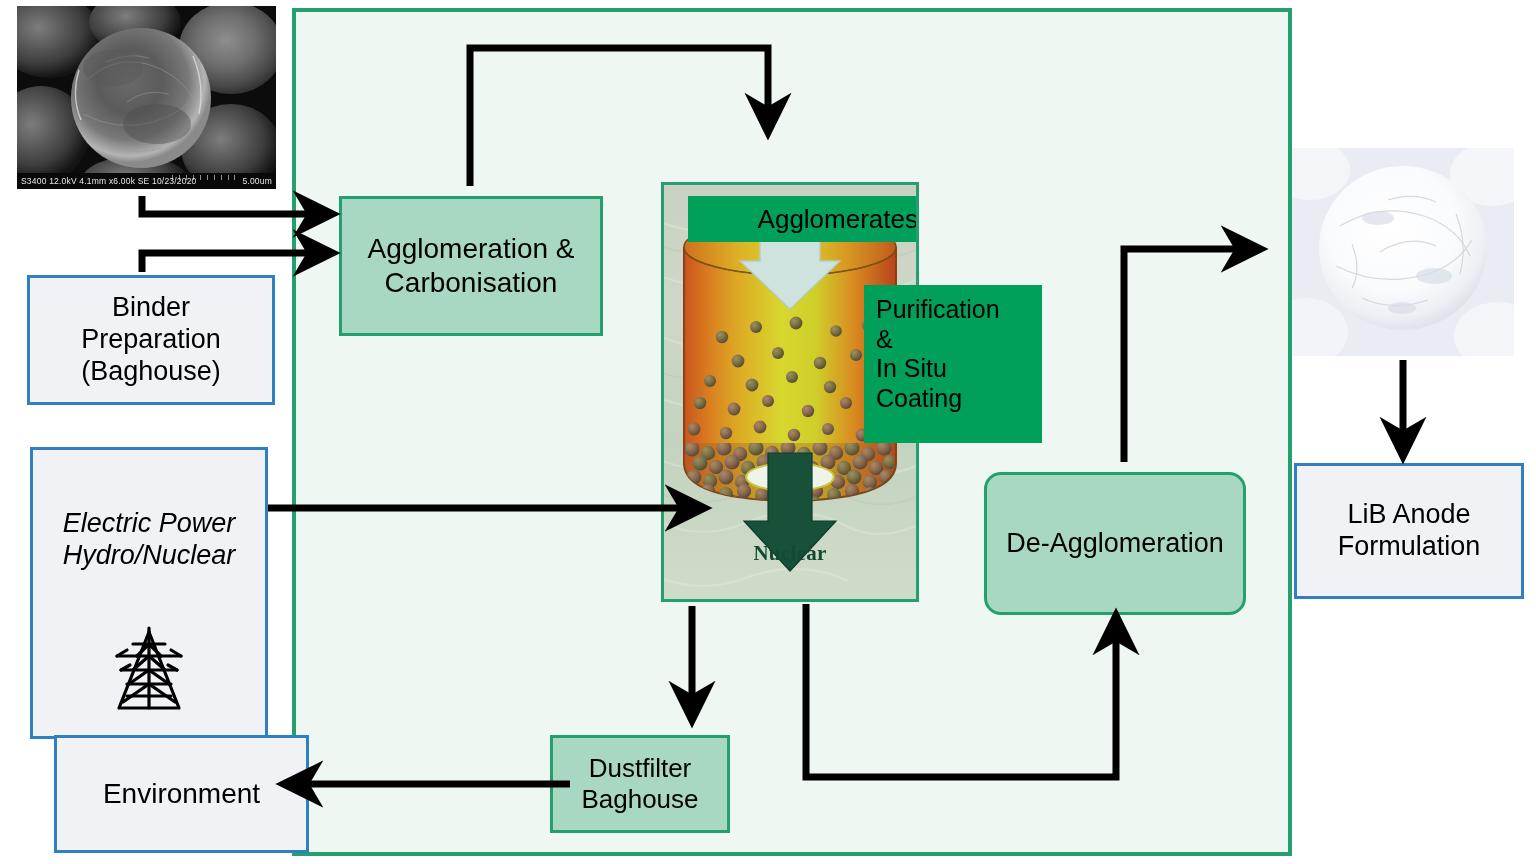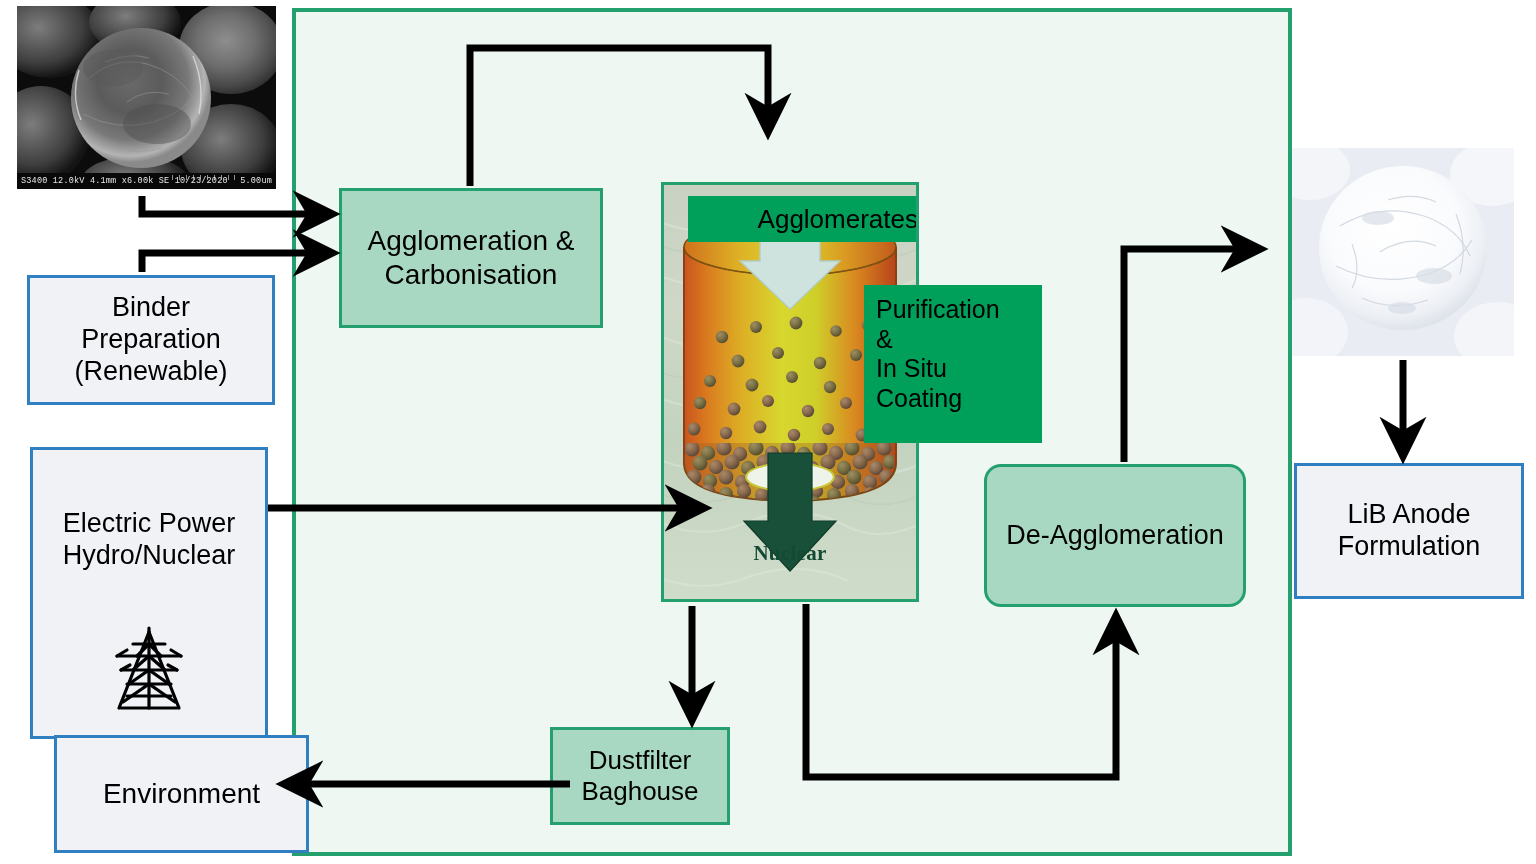--- a/index.html
+++ b/index.html
@@ -34,28 +34,29 @@
     line-height: 1.18;
   }
   
   .proc-box {
     border: 3px solid #23a06e;
     background: #a8d8c1;
     display: flex; align-items: center; justify-content: center;
     text-align: center;
     color: #000;
     line-height: 1.2;
+    margin-top: 8px;
   }
 
   .box-label { display: block; white-space: pre-line; }
 
   
   #binder-prep   { left: 27px;  top: 275px; width: 248px; height: 130px; font-size: 27px; }
   #electric-power{ left: 30px;  top: 447px; width: 238px; height: 292px; font-size: 27px;
-                   align-items: flex-start; padding-top: 58px; }
+                   align-items: flex-start; padding-top: 58px; font-style: italic; }
   #environment   { left: 22px;  top: 735px; width: 255px; height: 118px; font-size: 28px; margin-left: 32px; }
   #lib-anode     { left: 1294px;top: 463px; width: 230px; height: 136px; font-size: 27px; }
 
   
   #agglom-carb   { left: 339px; top: 188px; width: 264px; height: 140px; font-size: 28px; }
   #deagglom      { left: 984px; top: 464px; width: 262px; height: 143px; font-size: 27px; border-radius: 17px; }
   #dustfilter    { left: 550px; top: 727px; width: 180px; height: 98px;  font-size: 26px; }
 
   
   .pylon { position: absolute; left: 50%; transform: translateX(-50%); bottom: 14px; }
@@ -63,21 +64,21 @@
   
   .sem-frame { overflow: hidden; }
   #sem-dark  { left: 17px; top: 6px;  width: 259px; height: 183px; background:#0a0a0a; }
   #sem-light { left: 1292px; top: 148px; width: 222px; height: 208px; background:#eef1f6; }
 
   .sem-caption {
     position: absolute; left: 0; right: 0; bottom: 0; height: 16px;
     color: #e8e8e8; font-size: 8.5px; letter-spacing: .2px;
     display: flex; align-items: center; justify-content: space-between;
     padding: 0 4px; box-sizing: border-box;
-    font-family: Liberation Mono, monospace;
+    font-family: Liberation Sans, sans-serif;
     background: rgba(0,0,0,.35);
   }
   .sem-ticks { position:absolute; right: 42px; bottom: 9px; width: 62px; height: 5px; }
   .sem-ticks i {
     position:absolute; top:0; width:1px; height:5px; background:#ddd; display:block;
   }
 
   
   #reactor-panel {
     left: 661px; top: 182px; width: 258px; height: 420px;
@@ -207,21 +208,21 @@
         <ellipse cx="86" cy="70" rx="16" ry="7"></ellipse>
         <ellipse cx="142" cy="128" rx="18" ry="8"></ellipse>
         <ellipse cx="110" cy="160" rx="14" ry="6"></ellipse>
       </g>
     </svg>
   </div>
 
   <div class="abs ext-box" id="binder-prep">
     <span class="box-label">Binder
 Preparation
-(Renewable)</span>
+(Baghouse)</span>
   </div>
 
   <div class="abs ext-box" id="electric-power">
     <span class="box-label">Electric Power
 Hydro/Nuclear</span>
     <span class="pylon">
       <svg width="92" height="92" viewBox="0 0 92 92">
         <g stroke="#000" stroke-width="3.2" fill="none" stroke-linecap="round">
 
           <path d="M46 6 L46 86"></path>

